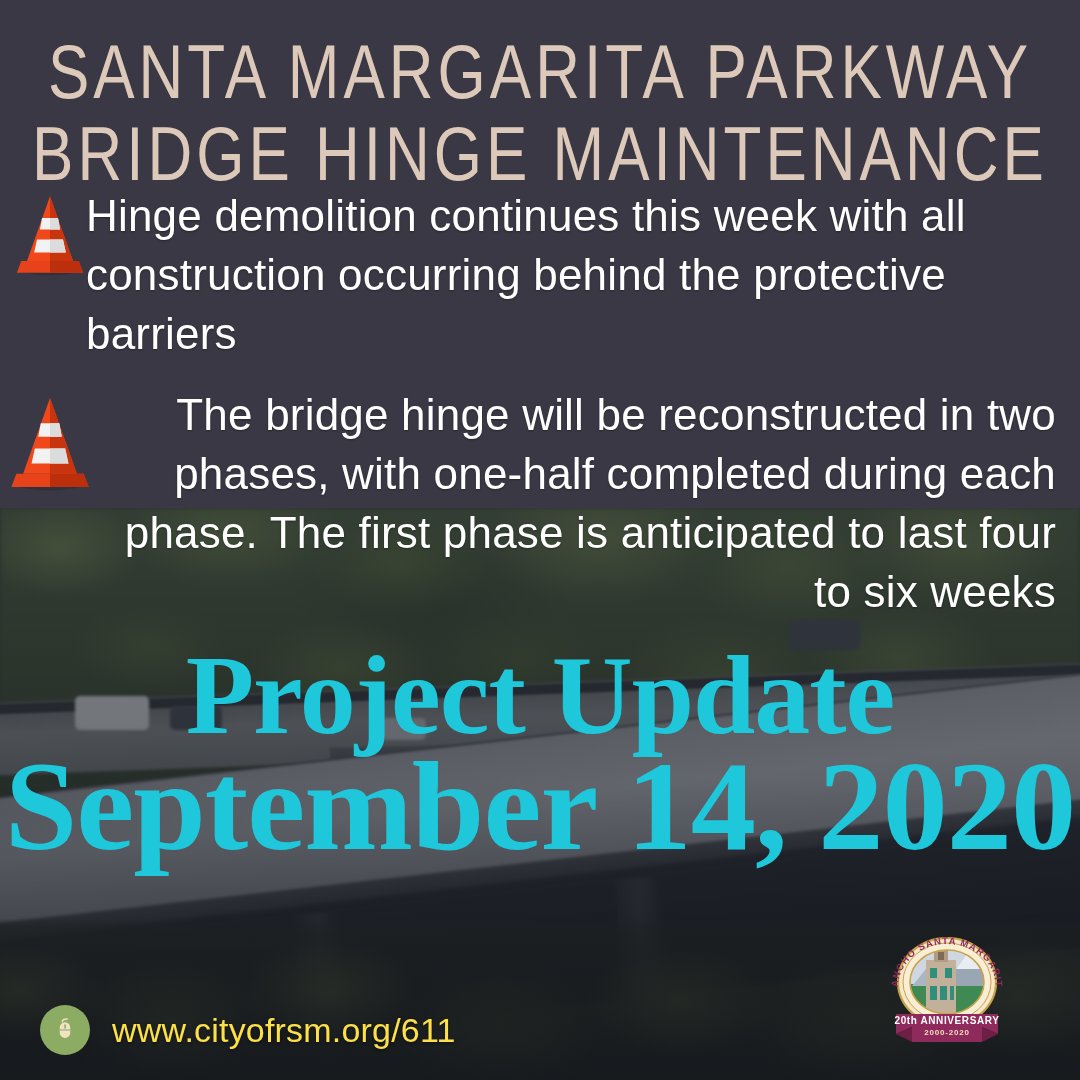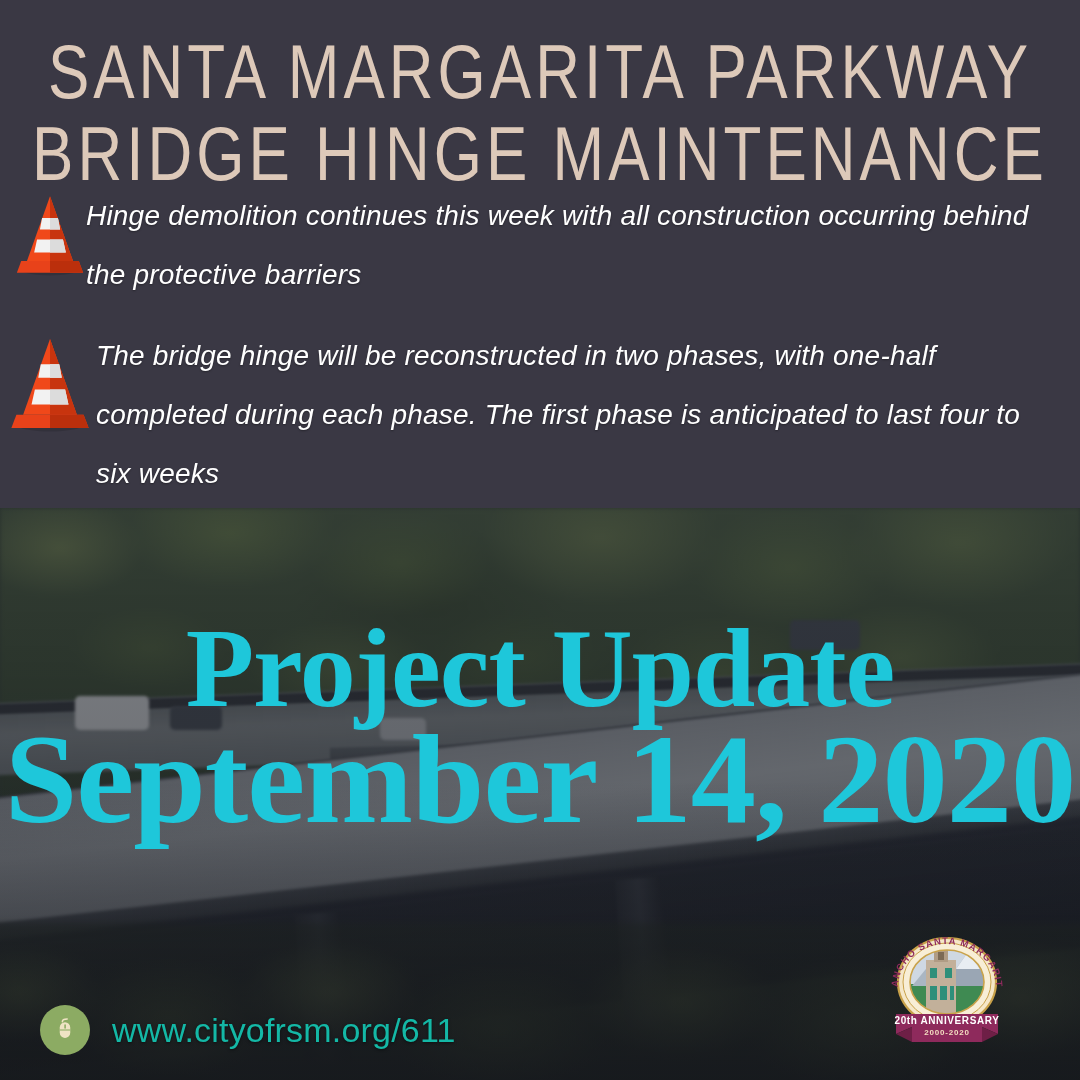--- a/index.html
+++ b/index.html
@@ -181,33 +181,32 @@
   .bullet .cone {
     flex: 0 0 auto;
     width: 72px;
     margin-left: 14px;
     margin-top: 6px;
   }
   .bullet.b2 .cone { width: 84px; margin-left: 8px; margin-top: 8px; }
   .bullet .btext {
     color: #ffffff;
     font-family: "Liberation Sans", sans-serif;
-    font-size: 28px;
+    font-size: 44px;
     line-height: 59px;
     letter-spacing: .2px;
     padding-right: 24px;
     text-shadow: 0 1px 2px rgba(0,0,0,.35);
-    font-style: italic;
-  }
-  .bullet.b2 .btext { margin-left: 4px; }
+  }
+  .bullet.b2 .btext { margin-left: 4px; text-align: right; }
 
   
   .headline {
     position: absolute;
-    left: 0; top: 616px; width: 1080px;
+    left: 0; top: 643px; width: 1080px;
     text-align: center;
     z-index: 6;
     pointer-events: none;
   }
   .headline .hl-main {
     color: #1ec7da;
     font-family: "Liberation Serif", serif;
     font-weight: 700;
     font-size: 112px;
     line-height: 104px;
@@ -244,21 +243,21 @@
     display: flex;
     align-items: center;
     justify-content: center;
     flex: 0 0 auto;
   }
   .c-icon.mouse { background: #8cab63; }
   .c-icon.phone { background: #b49a82; }
   .c-icon.mail  { background: #29b0a6; }
   .c-text {
     margin-left: 22px;
-    color: #14b8a6;
+    color: #fde047;
     font-family: "Liberation Sans", sans-serif;
     font-size: 34px;
     letter-spacing: .2px;
     text-shadow: 0 1px 3px rgba(0,0,0,.5);
     white-space: nowrap;
   }
 
   
   .seal {
     position: absolute;

